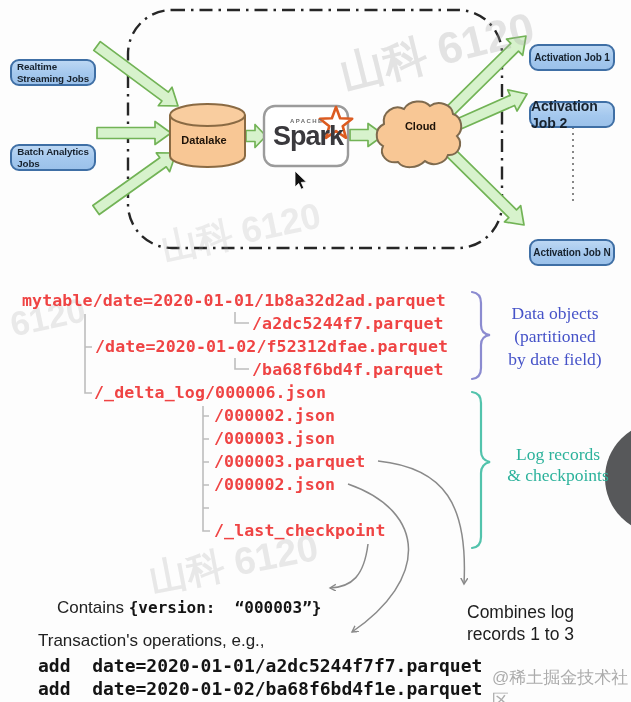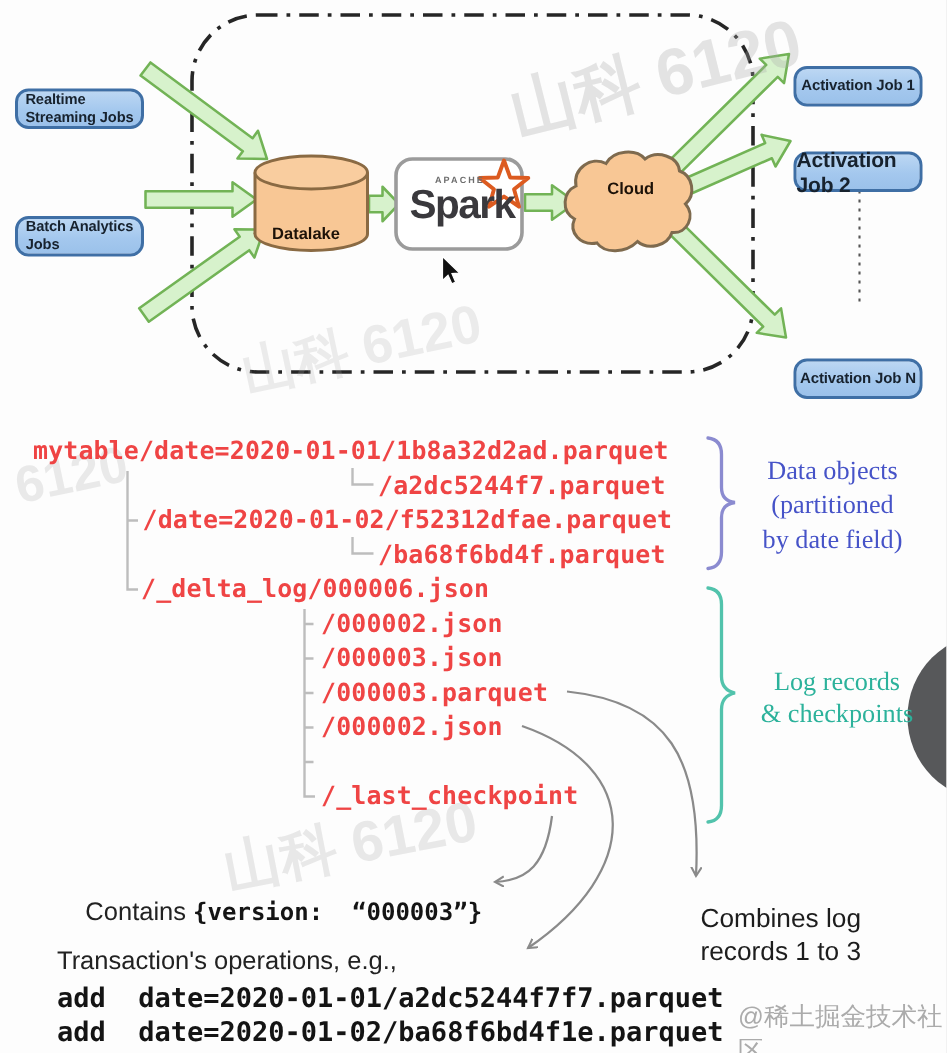--- a/index.html
+++ b/index.html
@@ -94,21 +94,21 @@
   <div class="wm" style="left:338px;top:22px;font-size:44px;transform:rotate(-14deg);">山科 6120</div>
   <div class="wm" style="left:160px;top:208px;font-size:36px;transform:rotate(-12deg);color:rgba(175,175,175,0.22);">山科 6120</div>
   <div class="wm" style="left:10px;top:298px;font-size:34px;transform:rotate(-12deg);color:rgba(175,175,175,0.25);">6120</div>
   <div class="wm" style="left:148px;top:538px;font-size:38px;transform:rotate(-11deg);color:rgba(175,175,175,0.26);">山科 6120</div>
 
   <div class="bluebox" style="left:10px;top:27px;">Realtime
 Streaming Jobs</div>
   <div class="bluebox" style="left:10px;top:112px;">Batch Analytics
 Jobs</div>
 
-  <div class="shapelabel" style="left:170px;top:134px;width:68px;margin-top:16px;">Datalake</div>
+  <div class="shapelabel" style="left:170px;top:134px;width:68px;">Datalake</div>
 
   <div class="abs" style="left:264px;top:106px;width:84px;height:60px;text-align:center;">
     <span class="spark-apache">APACHE</span>
     <span class="spark-name">Spark</span>
   </div>
 
   <div class="shapelabel" style="left:383px;top:120px;width:75px;">Cloud</div>
 
   <div class="bluebox" style="left:529px;top:12px;font-size:10px;">Activation Job 1</div>
   <div class="bluebox" style="left:529px;top:69px;font-size:14px;">Activation Job 2</div>

